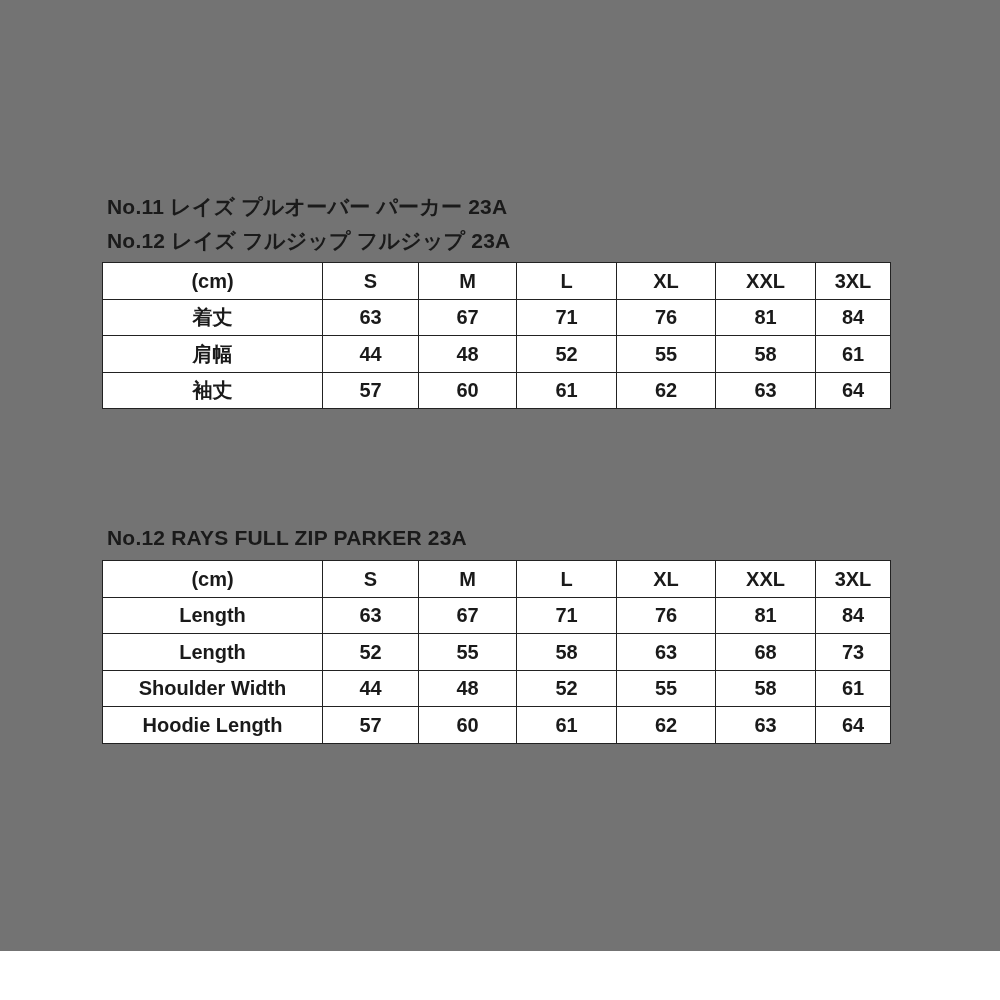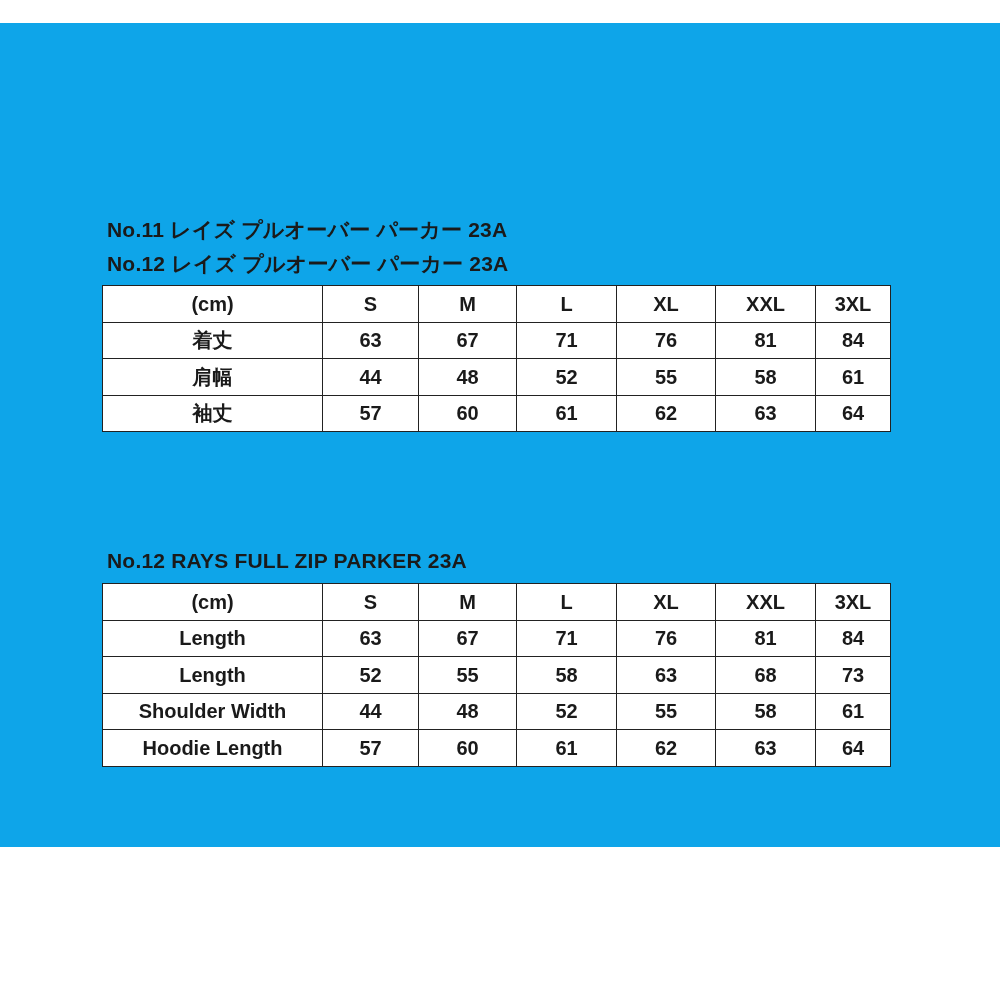--- a/index.html
+++ b/index.html
@@ -8,24 +8,23 @@
     background: #ffffff;
     width: 1000px;
     height: 1000px;
     font-family: "Liberation Sans", "DejaVu Sans", sans-serif;
     color: #1a1a1a;
     -webkit-font-smoothing: antialiased;
   }
   .page {
     position: relative;
     width: 1000px;
-    height: 824px;
-    background: #0ea5e9;
+    height: 951px;
+    background: #737373;
     overflow: hidden;
-    margin-top: 23px;
   }
   .title {
     position: absolute;
     left: 107px;
     font-size: 21px;
     font-weight: bold;
     white-space: nowrap;
     color: #1a1a1a;
     letter-spacing: 0.2px;
   }
@@ -66,21 +65,21 @@
   col.c-xl { width: 99px; }
   col.c-xxl{ width: 100px; }
   col.c-3xl{ width: 75px; }
 </style>
 </head>
 <body>
 
 <div class="page">
 
   <div class="title" id="title-jp-1">No.11 レイズ プルオーバー パーカー 23A</div>
-  <div class="title" id="title-jp-2">No.12 レイズ プルオーバー パーカー 23A</div>
+  <div class="title" id="title-jp-2">No.12 レイズ フルジップ フルジップ 23A</div>
 
   <table class="size-table" id="table-jp">
     <colgroup>
       <col class="c-label">
         <col class="c-s">
         <col class="c-m">
         <col class="c-l">
         <col class="c-xl">
         <col class="c-xxl">
         <col class="c-3xl">

